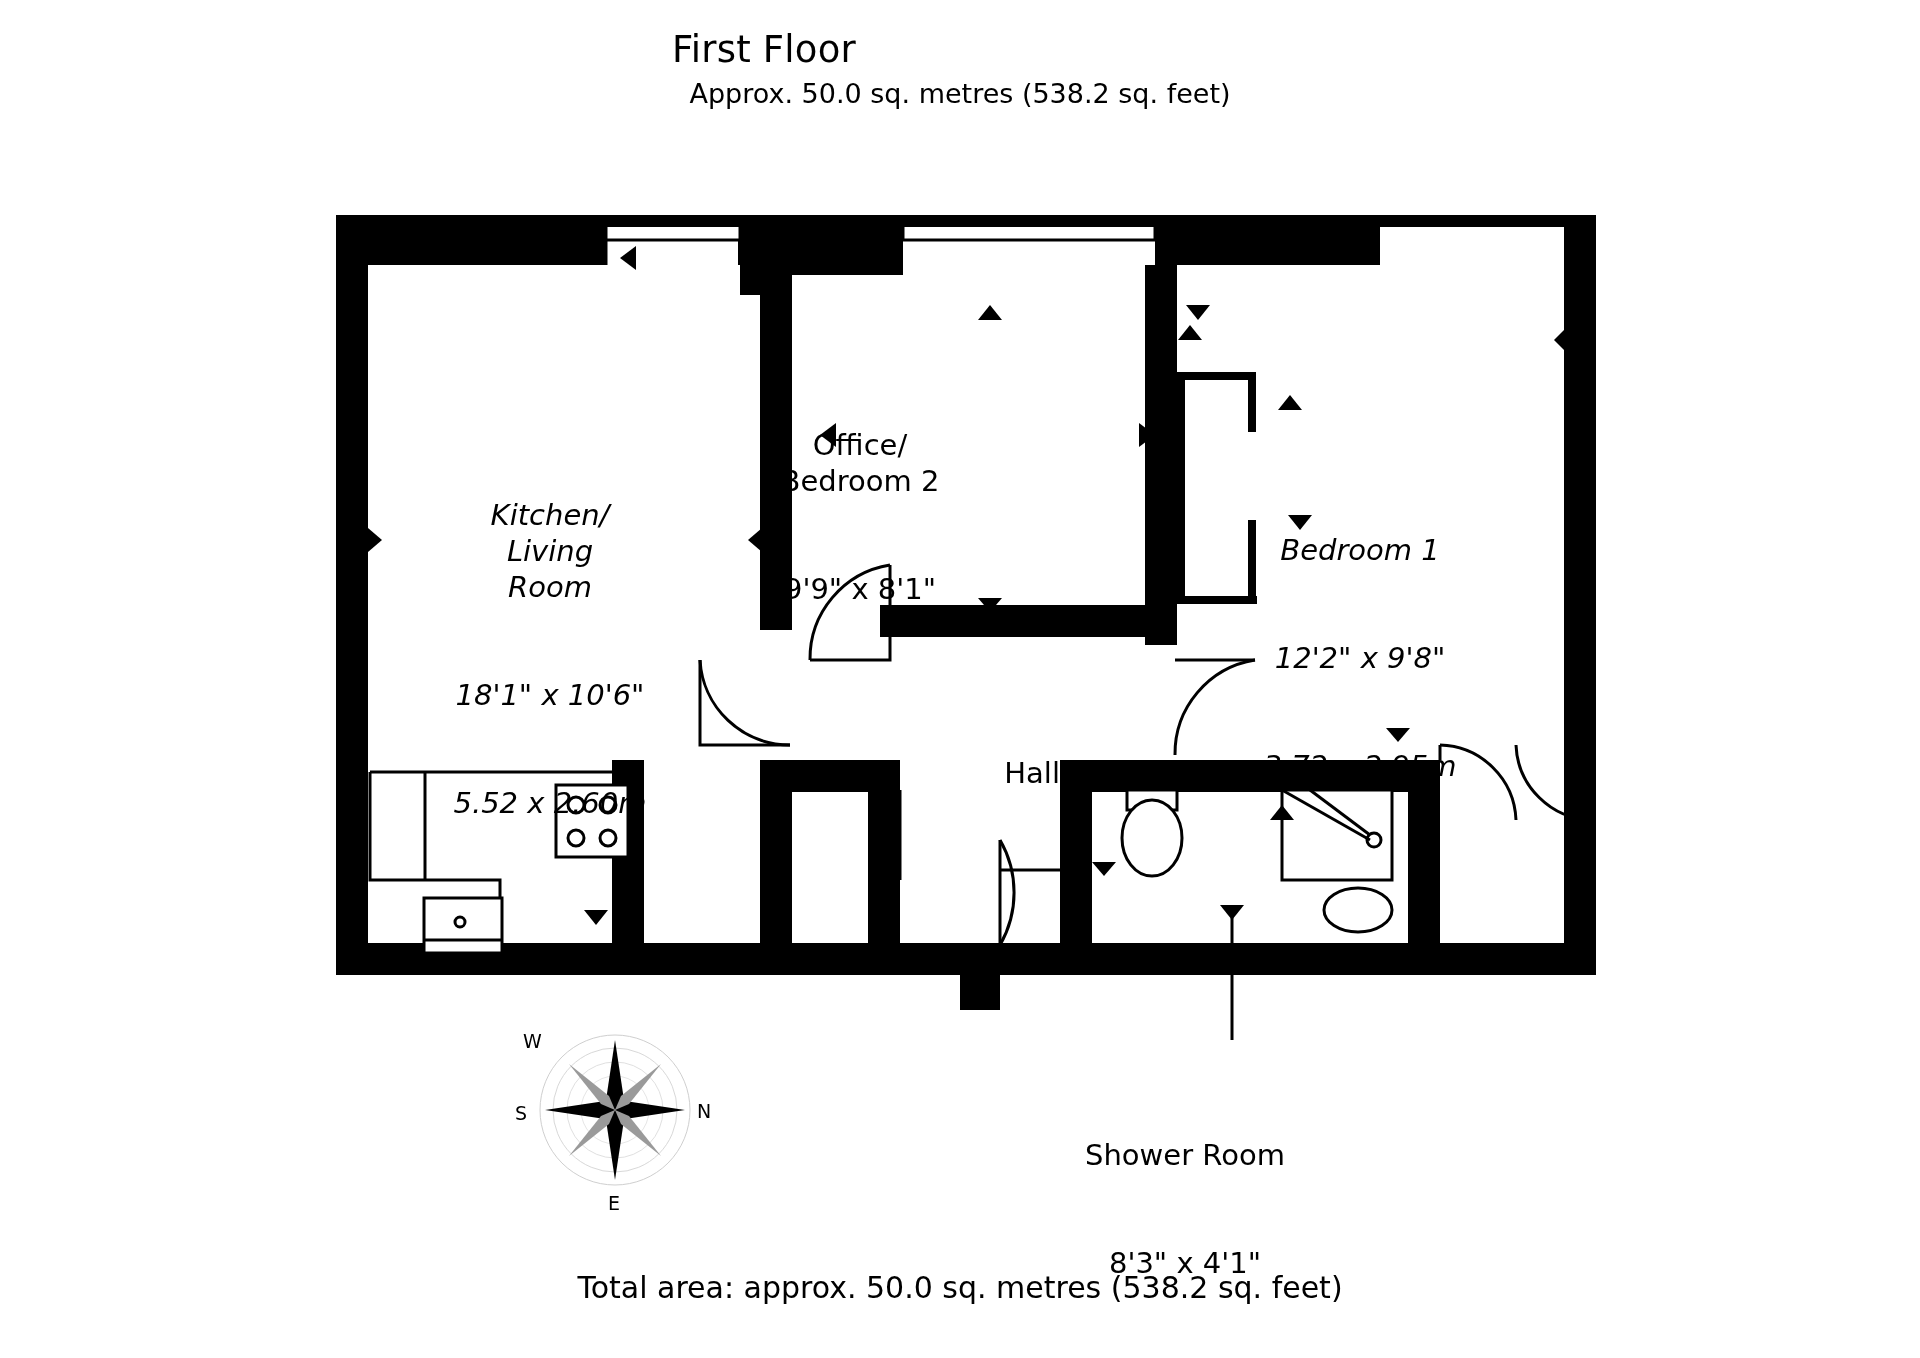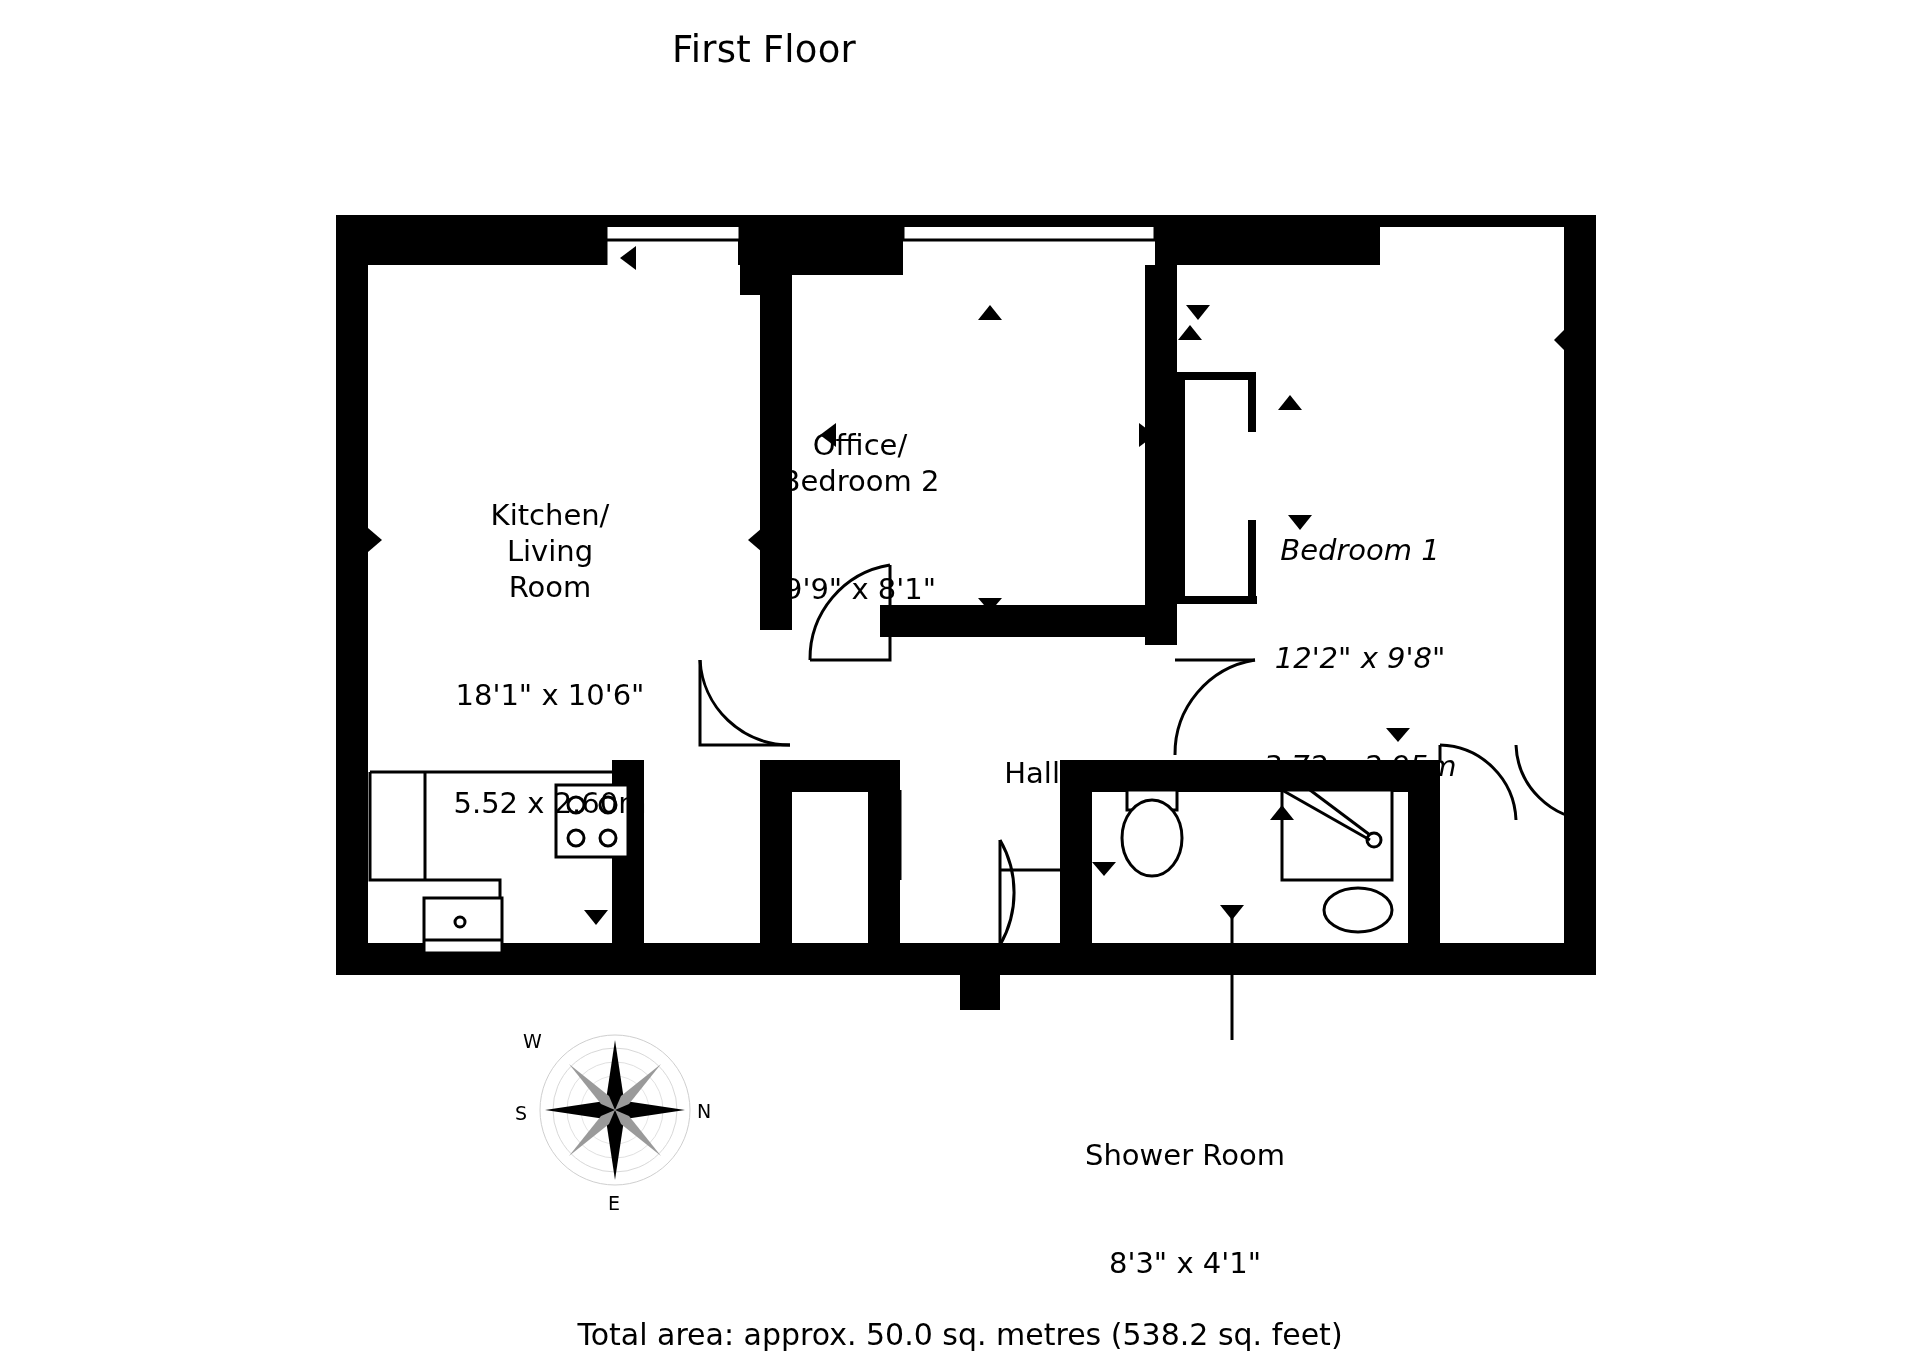--- a/index.html
+++ b/index.html
@@ -38,50 +38,50 @@
     text-align: center;
     font-size: 27px;
   }
   .total-area {
     position: absolute;
     left: 0;
     top: 1270px;
     width: 1920px;
     text-align: center;
     font-size: 30px;
-    margin-top: 47px;
   }
   .svg-wrap {
     position: absolute;
     left: 0;
     top: 0;
     width: 1920px;
     height: 1358px;
   }
   .room-label {
     position: absolute;
     text-align: center;
     font-size: 29px;
     line-height: 36px;
     white-space: pre;
   }
   .room-label .nm { display: block; }
   .room-label .dim { display: block; }
-  .lbl-kitchen { left: 400px; top: 425px; width: 300px; }
+  .lbl-kitchen { left: 400px; top: 425px; width: 300px; font-style: italic; }
   .lbl-office  { left: 700px; top: 355px; width: 320px; }
   .lbl-bed1    { left: 1200px; top: 460px; width: 320px; font-style: italic; }
   .lbl-hall    { left: 880px; top: 683px; width: 180px; font-size: 29px; text-align: right; }
   .lbl-shower  { left: 1010px; top: 1065px; width: 350px; }
 </style>
 </head>
 <body>
 
 <div class="plan-root">
 
   <div class="title">First Floor</div>
+  <div class="subtitle">Approx. 50.0 sq. metres (538.2 sq. feet)</div>
 
   <svg class="svg-wrap" viewBox="0 0 1920 1358">
 
     <g fill="#000000">
 
       <rect x="336" y="215" width="270" height="50"></rect>
       <rect x="738" y="215" width="165" height="50"></rect>
       <rect x="748" y="215" width="155" height="60"></rect>
       <rect x="1155" y="215" width="225" height="50"></rect>
       <rect x="740" y="215" width="20" height="80"></rect>

